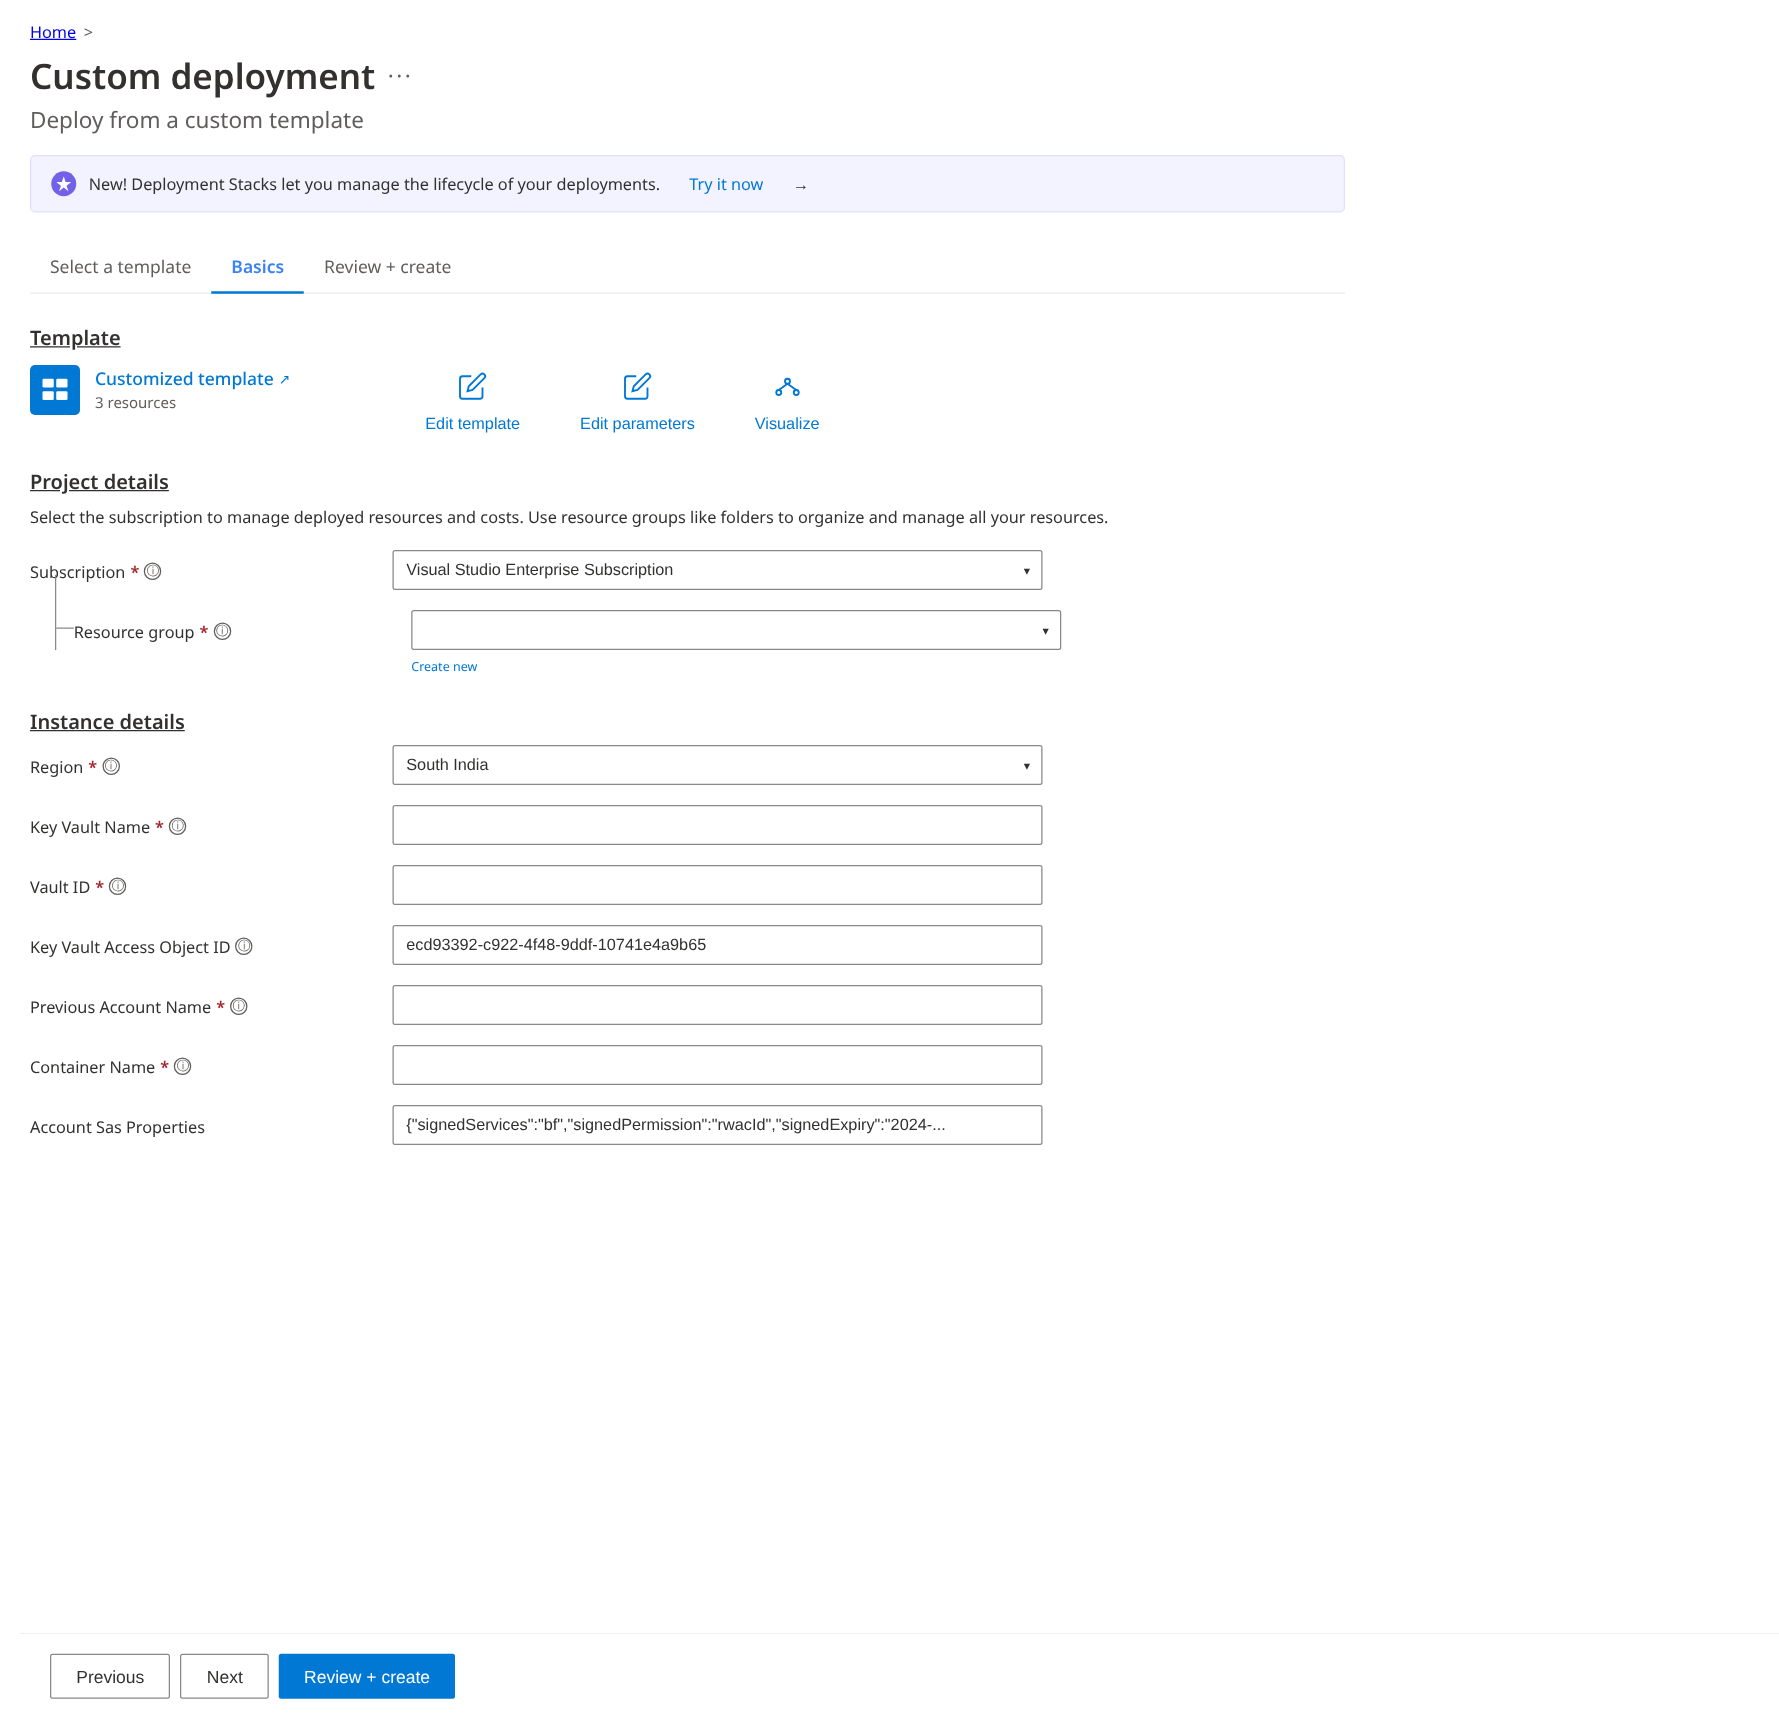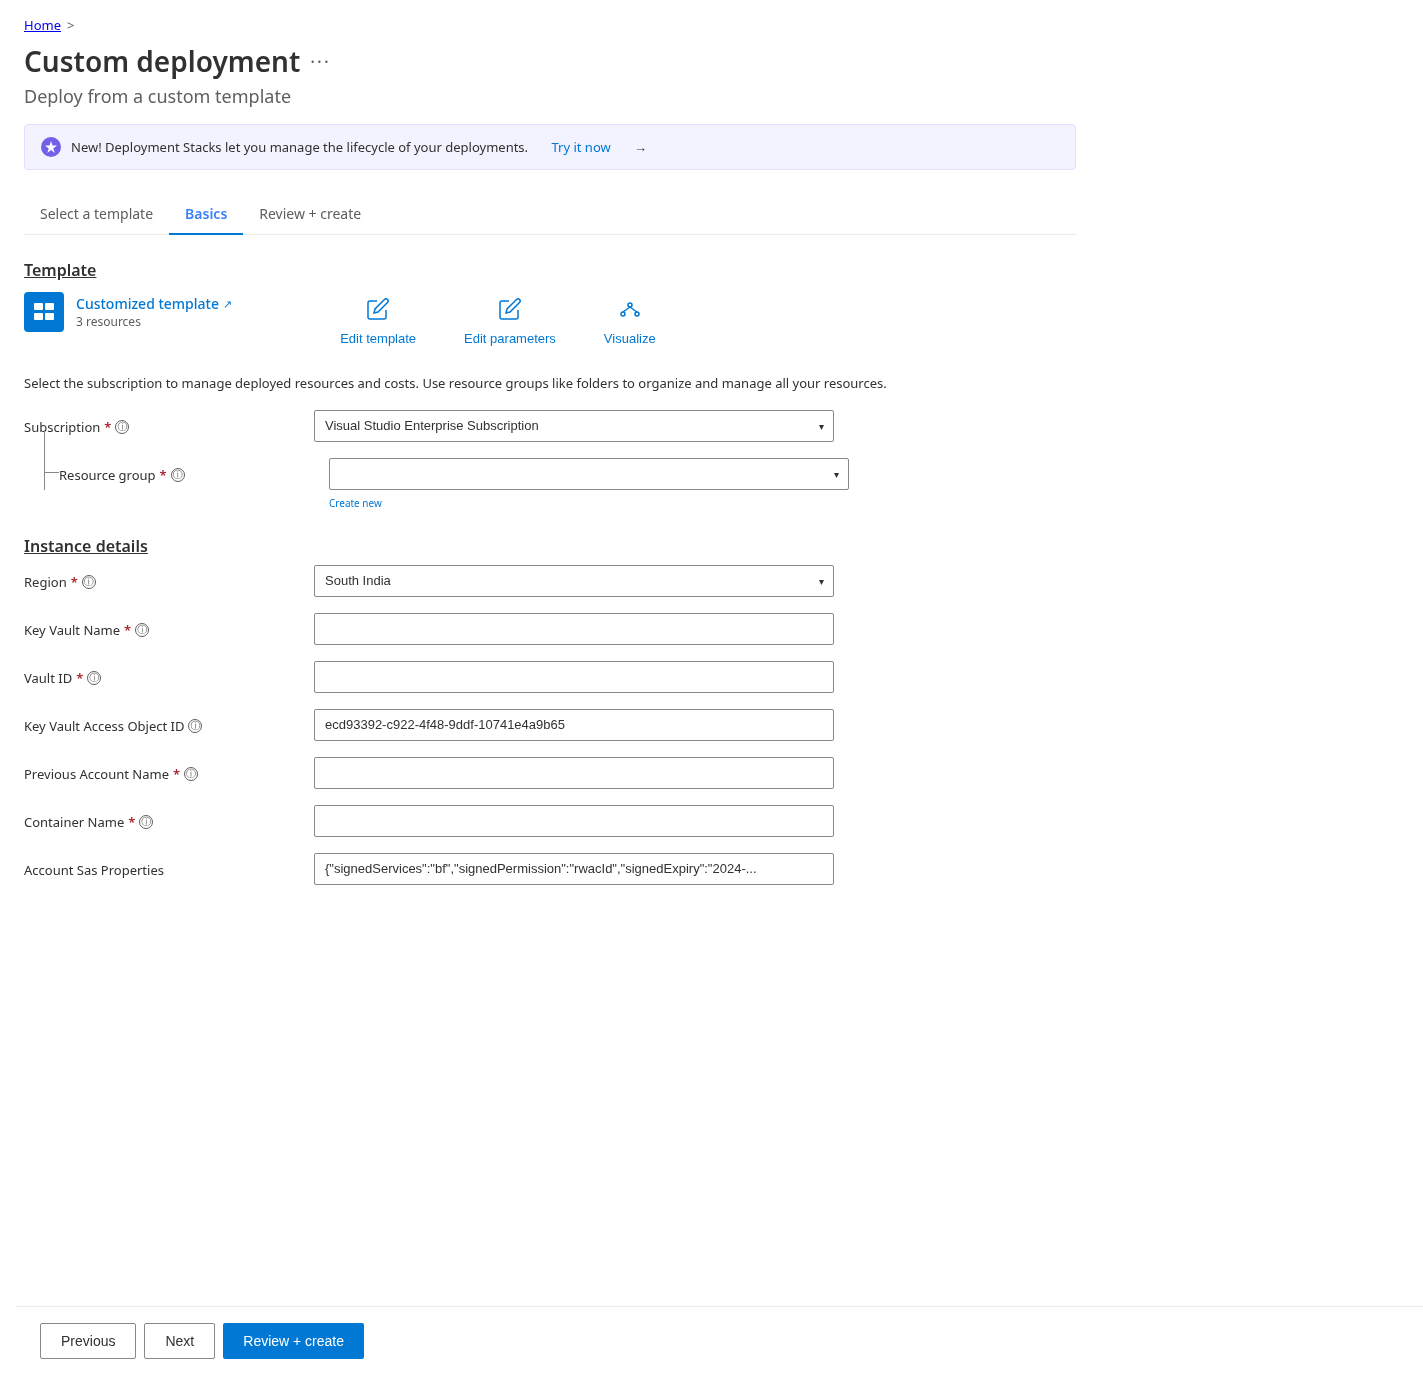--- a/index.html
+++ b/index.html
@@ -371,20 +371,21 @@
               <line x1="12" y1="10" x2="19" y2="15"></line>
             </svg>
           </div>
           <span>Visualize</span>
         </button>
       </div>
     </div>
   </div>
 
   <div class="project-details-section">
+    <div class="section-title">Project details</div>
     <p class="project-desc">Select the subscription to manage deployed resources and costs. Use resource groups like folders to organize and manage all your resources.</p>
 
     <div class="form-group">
       <div class="form-label">
         <span>Subscription</span>
         <span class="required"> *</span>
         <span class="info-icon">ⓘ</span>
       </div>
       <div class="form-control">
         <div class="select-wrapper">

